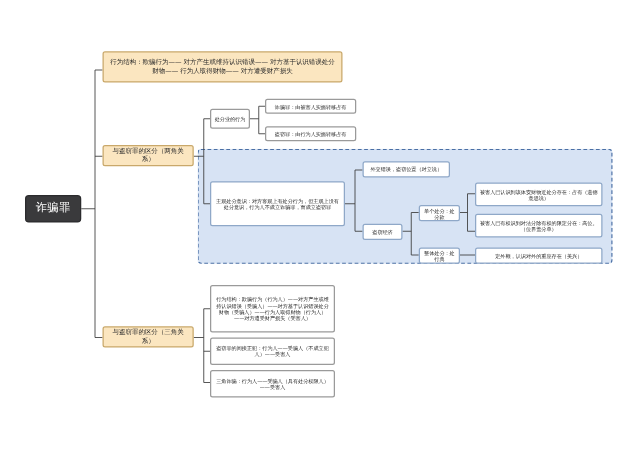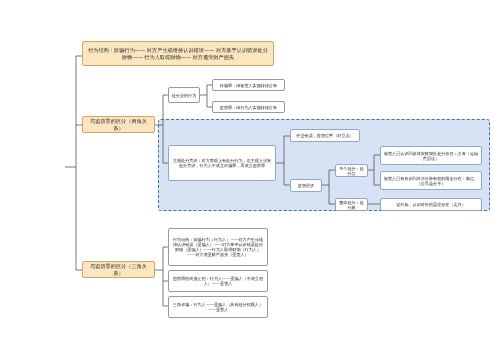--- a/index.html
+++ b/index.html
@@ -132,20 +132,21 @@
       <path d="M368,204 H380"></path>
 
       <path d="M155,270 H163"></path>
       <path d="M163,247 V306"></path>
       <path d="M163,247 H168"></path>
       <path d="M163,281 H168"></path>
       <path d="M163,306 H168"></path>
     </g>
   </svg>
 
+  <div class="node node-root" style="left:20px; top:156px; width:45px; height:22px;">诈骗罪</div>
 
   <div class="node node-l1" style="left:82px; top:41px; width:192px; height:25px;">行为结构：欺骗行为—— 对方产生或维持认识错误—— 对方基于认识错误处分财物—— 行为人取得财物—— 对方遭受财产损失</div>
 
   <div class="node node-l1" style="left:82px; top:116px; width:73px; height:17px;">与盗窃罪的区分（两角关系）</div>
 
   <div class="node node-l1" style="left:82px; top:261px; width:73px; height:17px;">与盗窃罪的区分（三角关系）</div>
 
   <div class="node node-plain" style="left:168px; top:87px; width:32px; height:16px;">处分业的行为</div>
 
   <div class="node node-plain" style="left:212px; top:79px; width:73px; height:12px;">诈骗罪：由被害人实施转移占有</div>

